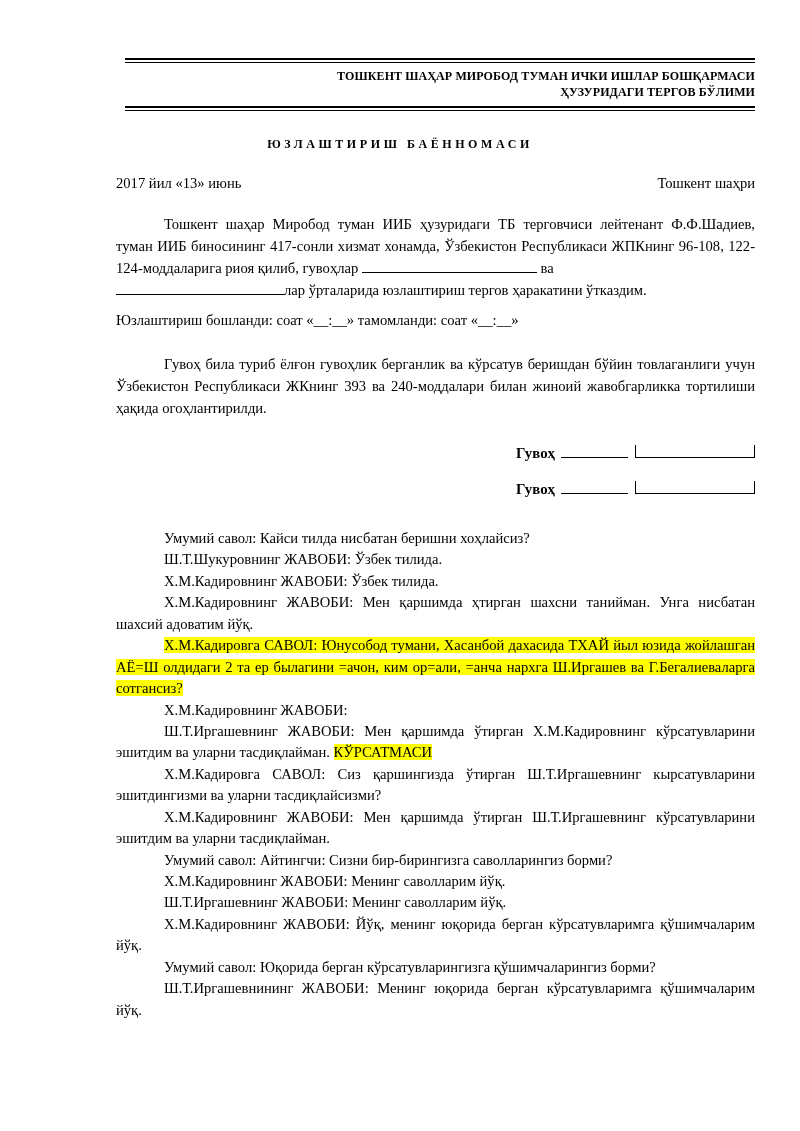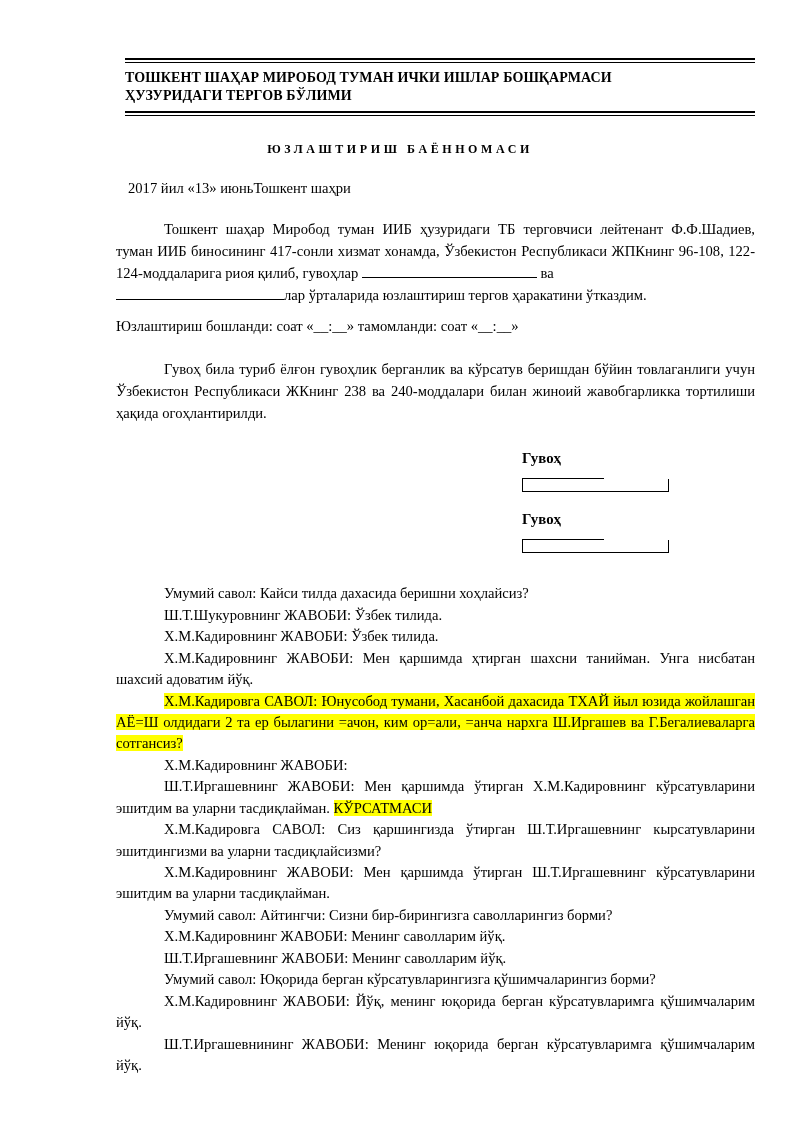--- a/index.html
+++ b/index.html
@@ -29,47 +29,46 @@
   }
   .rule-double {
     border-top: 2.5px solid #000;
     border-bottom: 1.4px solid #000;
     height: 2px;
   }
   .rule-double.top { margin-bottom: 6px; }
   .rule-double.bottom { margin-top: 5px; }
 
   .org-title {
-    text-align: left;
+    text-align: right;
     font-weight: bold;
-    font-size: 14px;
+    font-size: 12px;
     line-height: 1.32;
     letter-spacing: 0.1px;
   }
   .org-title div { white-space: nowrap; }
 
   
   .doc-title {
     text-align: center;
     font-weight: bold;
     font-size: 12px;
     letter-spacing: 3.6px;
     margin-top: 26px;
   }
 
   
   .content {
     margin: 0 45px 0 116px;
   }
   .date-row {
     display: flex;
-    justify-content: flex-start;
+    justify-content: space-between;
     font-size: 14.6px;
     margin-top: 23px;
-    margin-left: 12px;
   }
 
   
   p.just {
     text-align: justify;
     text-justify: inter-word;
     font-size: 14.6px;
     line-height: 1.52;
     margin: 0;
   }
@@ -97,21 +96,20 @@
   
   .sig-area {
     margin-top: 26px;
     padding-left: 400px;
   }
   .sig-row {
     display: flex;
     align-items: baseline;
     font-size: 14.8px;
     margin-bottom: 19px;
-    flex-direction: column;
   }
   .sig-label {
     font-weight: bold;
     white-space: nowrap;
   }
   .sig-short {
     display: inline-block;
     width: 82px;
     border-bottom: 1.1px solid #000;
     margin: 0 7px 0 6px;
@@ -165,47 +163,47 @@
 
     <div class="date-row">
       <span>2017 йил «13» июнь</span>
       <span>Тошкент шаҳри</span>
     </div>
 
     <p class="just intro"><span>Тошкент шаҳар Миробод туман ИИБ ҳузуридаги ТБ терговчиси лейтенант Ф.Ф.Шадиев, туман ИИБ биносининг 417-сонли хизмат хонамда, Ўзбекистон Республикаси ЖПКнинг 96-108, 122-124-моддаларига риоя қилиб,</span> <b>гувоҳлар</b> <span class="fill-line fill-w1"></span> <span>ва</span><br><span class="fill-line fill-w2"></span><span>лар ўрталарида юзлаштириш тергов ҳаракатини ўтказдим.</span></p>
 
     <p class="just timing">Юзлаштириш бошланди: соат «__:__» тамомланди: соат «__:__»</p>
 
-    <p class="just warning">Гувоҳ била туриб ёлғон гувоҳлик берганлик ва кўрсатув беришдан бўйин товлаганлиги учун Ўзбекистон Республикаси ЖКнинг 238 ва 240-моддалари билан жиноий жавобгарликка тортилиши ҳақида огоҳлантирилди.</p>
+    <p class="just warning">Гувоҳ била туриб ёлғон гувоҳлик берганлик ва кўрсатув беришдан бўйин товлаганлиги учун Ўзбекистон Республикаси ЖКнинг 393 ва 240-моддалари билан жиноий жавобгарликка тортилиши ҳақида огоҳлантирилди.</p>
 
     <div class="sig-area">
       <div class="sig-row">
         <span class="sig-label">Гувоҳ</span>
         <span class="sig-short"></span>
         <span class="sig-bracket"></span>
       </div>
       <div class="sig-row">
         <span class="sig-label">Гувоҳ</span>
         <span class="sig-short"></span>
         <span class="sig-bracket"></span>
       </div>
     </div>
 
     <div class="qa" id="qa-list">
-        <p><b>Умумий савол:</b><span> Кайси тилда дахасида беришни хоҳлайсиз?</span></p>
+        <p><b>Умумий савол:</b><span> Кайси тилда нисбатан беришни хоҳлайсиз?</span></p>
         <p><b>Ш.Т.Шукуровнинг ЖАВОБИ:</b><span> Ўзбек тилида.</span></p>
         <p><b>Х.М.Кадировнинг ЖАВОБИ:</b><span> Ўзбек тилида.</span></p>
         <p><b>Х.М.Кадировнинг ЖАВОБИ:</b><span> Мен қаршимда ҳтирган шахсни танийман. Унга нисбатан шахсий адоватим йўқ.</span></p>
         <p><b class="hl">Х.М.Кадировга САВОЛ:</b><span class="hl"> Юнусобод тумани, Хасанбой дахасида ТХАЙ йыл юзида жойлашган АЁ=Ш олдидаги 2 та ер былагини =ачон, ким ор=али, =анча нархга Ш.Иргашев ва Г.Бегалиеваларга сотгансиз?</span></p>
         <p><b>Х.М.Кадировнинг ЖАВОБИ:</b></p>
         <p><b>Ш.Т.Иргашевнинг ЖАВОБИ:</b><span> Мен қаршимда ўтирган Х.М.Кадировнинг кўрсатувларини эшитдим ва уларни тасдиқлайман.</span> <span class="hl">КЎРСАТМАСИ</span></p>
         <p><b>Х.М.Кадировга САВОЛ:</b><span> Сиз қаршингизда ўтирган Ш.Т.Иргашевнинг кырсатувларини эшитдингизми ва уларни тасдиқлайсизми?</span></p>
         <p><b>Х.М.Кадировнинг ЖАВОБИ:</b><span> Мен қаршимда ўтирган Ш.Т.Иргашевнинг кўрсатувларини эшитдим ва уларни тасдиқлайман.</span></p>
         <p><b>Умумий савол: Айтингчи:</b><span> Сизни бир-бирингизга саволларингиз борми?</span></p>
         <p><b>Х.М.Кадировнинг ЖАВОБИ:</b><span> Менинг саволларим йўқ.</span></p>
         <p><b>Ш.Т.Иргашевнинг ЖАВОБИ:</b><span> Менинг саволларим йўқ.</span></p>
+        <p><b>Х.М.Кадировнинг ЖАВОБИ:</b><span> Йўқ, менинг юқорида берган кўрсатувларимга қўшимчаларим йўқ.</span></p>
         <p><b>Умумий савол:</b><span> Юқорида берган кўрсатувларингизга қўшимчаларингиз борми?</span></p>
-        <p><b>Х.М.Кадировнинг ЖАВОБИ:</b><span> Йўқ, менинг юқорида берган кўрсатувларимга қўшимчаларим йўқ.</span></p>
         <p><b>Ш.Т.Иргашевнининг ЖАВОБИ:</b><span> Менинг юқорида берган кўрсатувларимга қўшимчаларим йўқ.</span></p>
       </div>
 
   </div>
 </div>
 
 </body></html>

